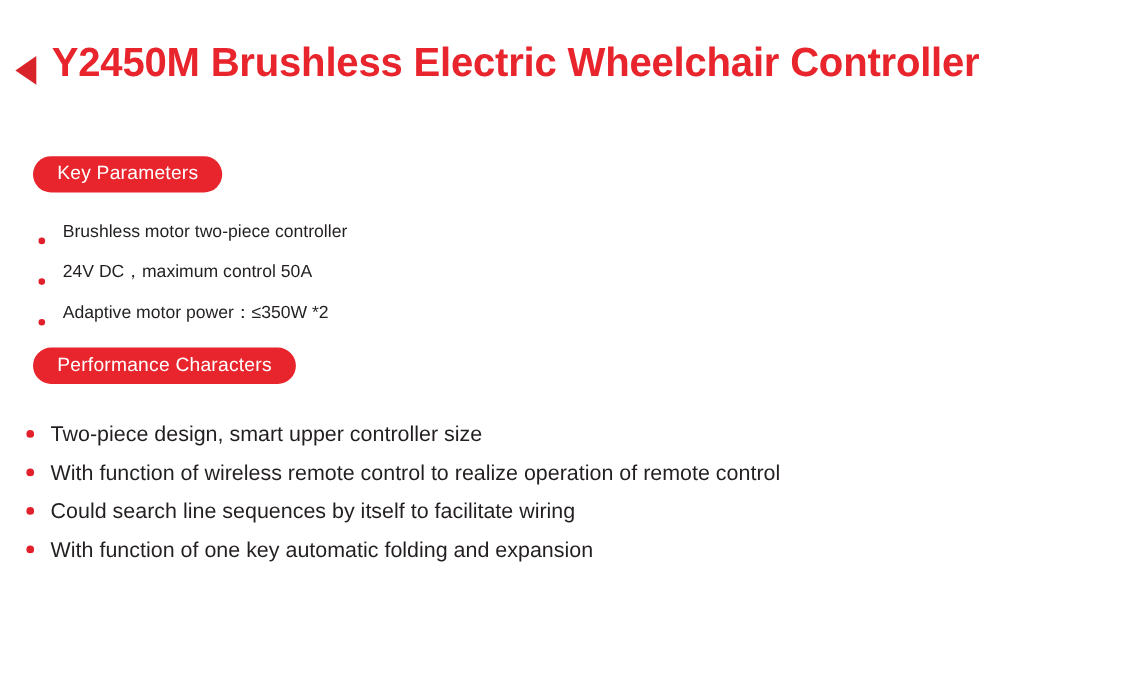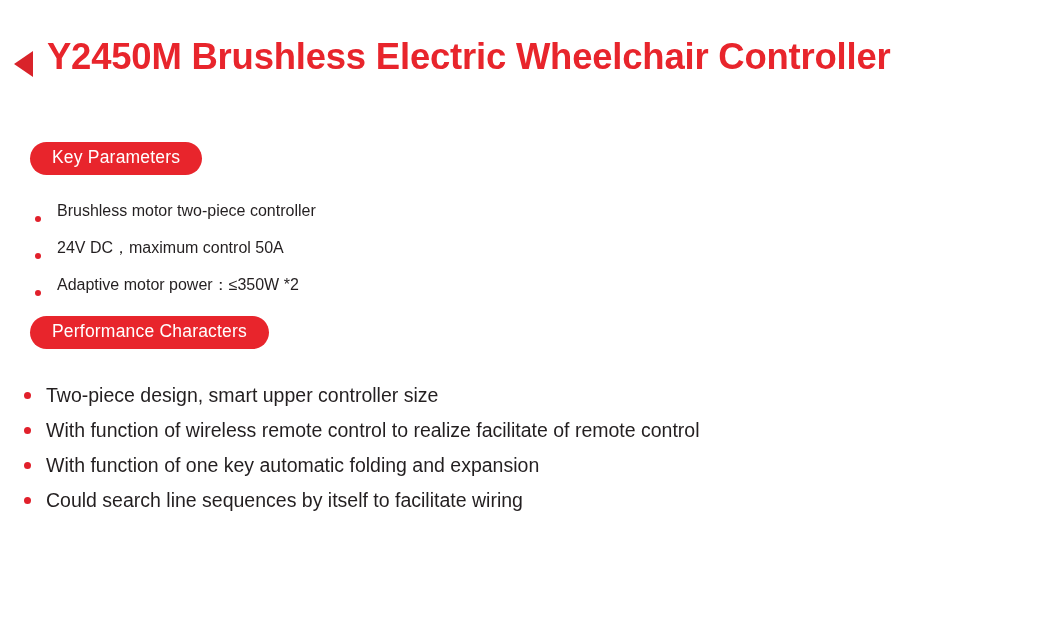--- a/index.html
+++ b/index.html
@@ -166,23 +166,23 @@
     </li>
   </ul>
 
   <div class="badge" id="badge-perf">Performance Characters</div>
 
   <ul class="perf-list">
     <li>
       <span class="dot"></span><span class="txt">Two-piece design, smart upper controller size</span>
     </li>
     <li>
-      <span class="dot"></span><span class="txt">With function of wireless remote control to realize facilitate of remote control</span>
+      <span class="dot"></span><span class="txt">With function of wireless remote control to realize operation of remote control</span>
+    </li>
+    <li>
+      <span class="dot"></span><span class="txt">Could search line sequences by itself to facilitate wiring</span>
     </li>
     <li>
       <span class="dot"></span><span class="txt">With function of one key automatic folding and expansion</span>
-    </li>
-    <li>
-      <span class="dot"></span><span class="txt">Could search line sequences by itself to facilitate wiring</span>
     </li>
   </ul>
 
 </div>
 
 </body></html>

